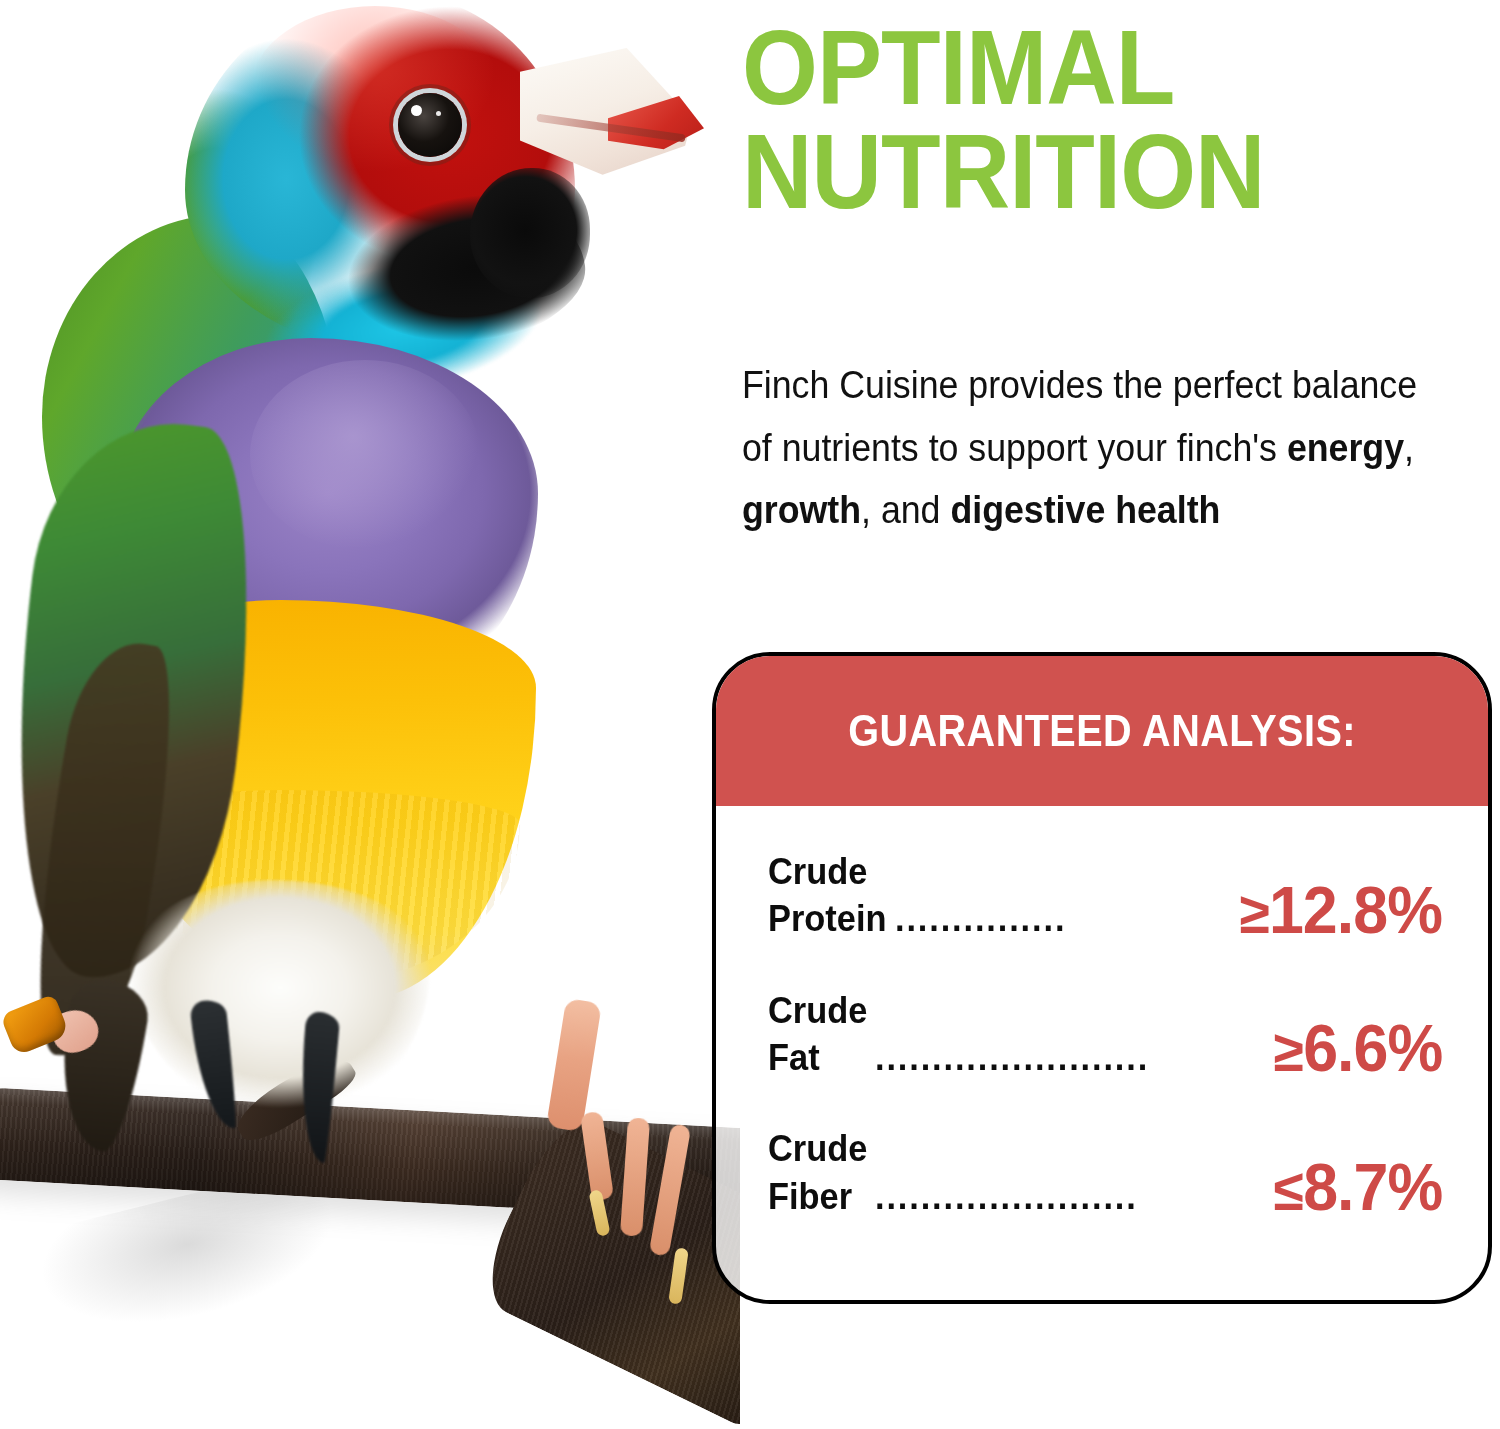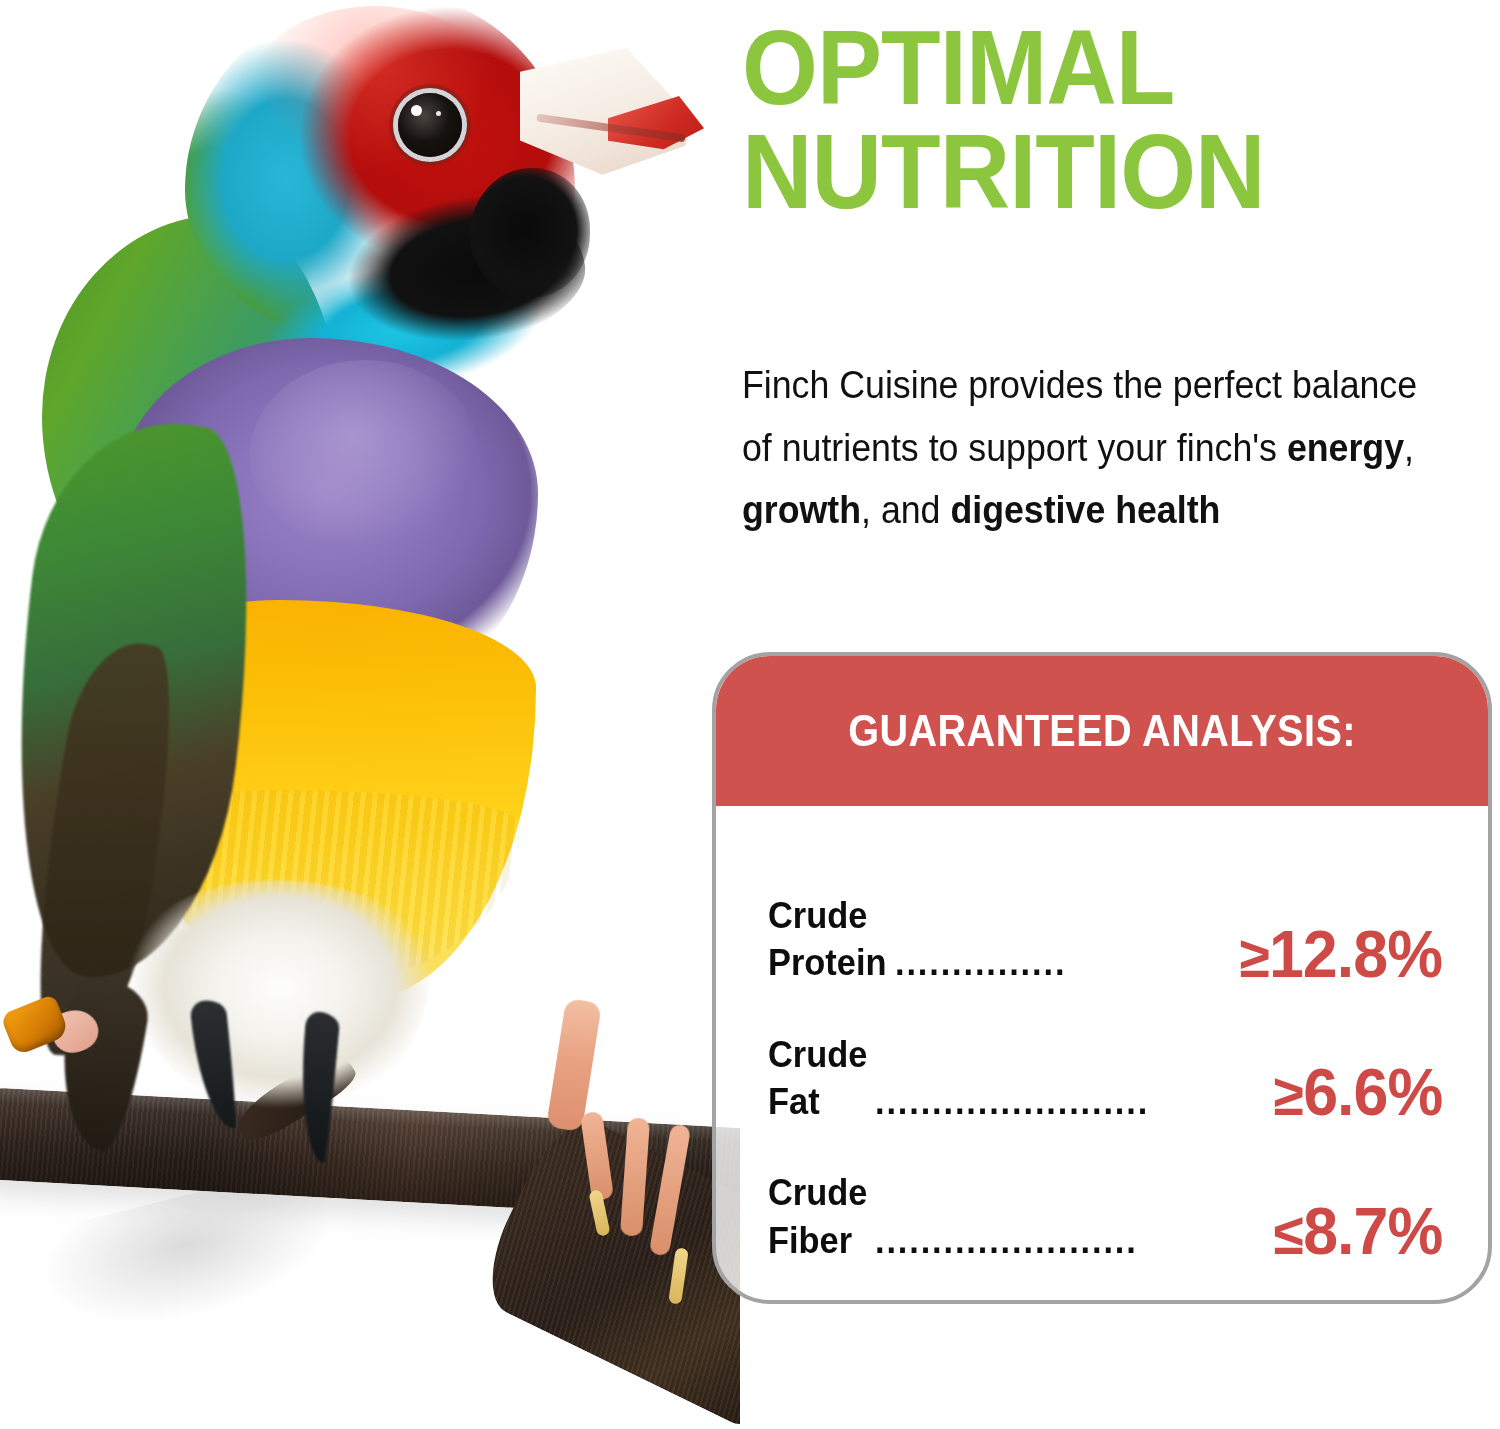--- a/index.html
+++ b/index.html
@@ -347,21 +347,21 @@
   }
   .blurb b { font-weight: 700; }
 
   
   .analysis-card {
     position: absolute;
     left: 712px;
     top: 652px;
     width: 780px;
     height: 652px;
-    border: 4px solid #a3a3a3;
+    border: 4px solid #000000;
     border-radius: 58px;
     background: rgba(255,255,255,0.80);
     box-sizing: border-box;
     overflow: hidden;
   }
   .card-header {
     height: 150px;
     background: #D0524F;
     border-radius: 52px 52px 0 0;
     display: flex;
@@ -371,21 +371,20 @@
   .card-header-title {
     color: #ffffff;
     font-weight: 700;
     font-size: 44px;
     letter-spacing: .5px;
     transform: scaleX(.90);
   }
 
   .card-body {
     padding: 42px 46px 0 52px;
-    margin-top: 44px;
   }
 
   .nutrient-row {
     display: flex;
     align-items: flex-end;
     justify-content: space-between;
     margin-bottom: 44px;
   }
   .nutrient-row:last-child { margin-bottom: 0; }
 

